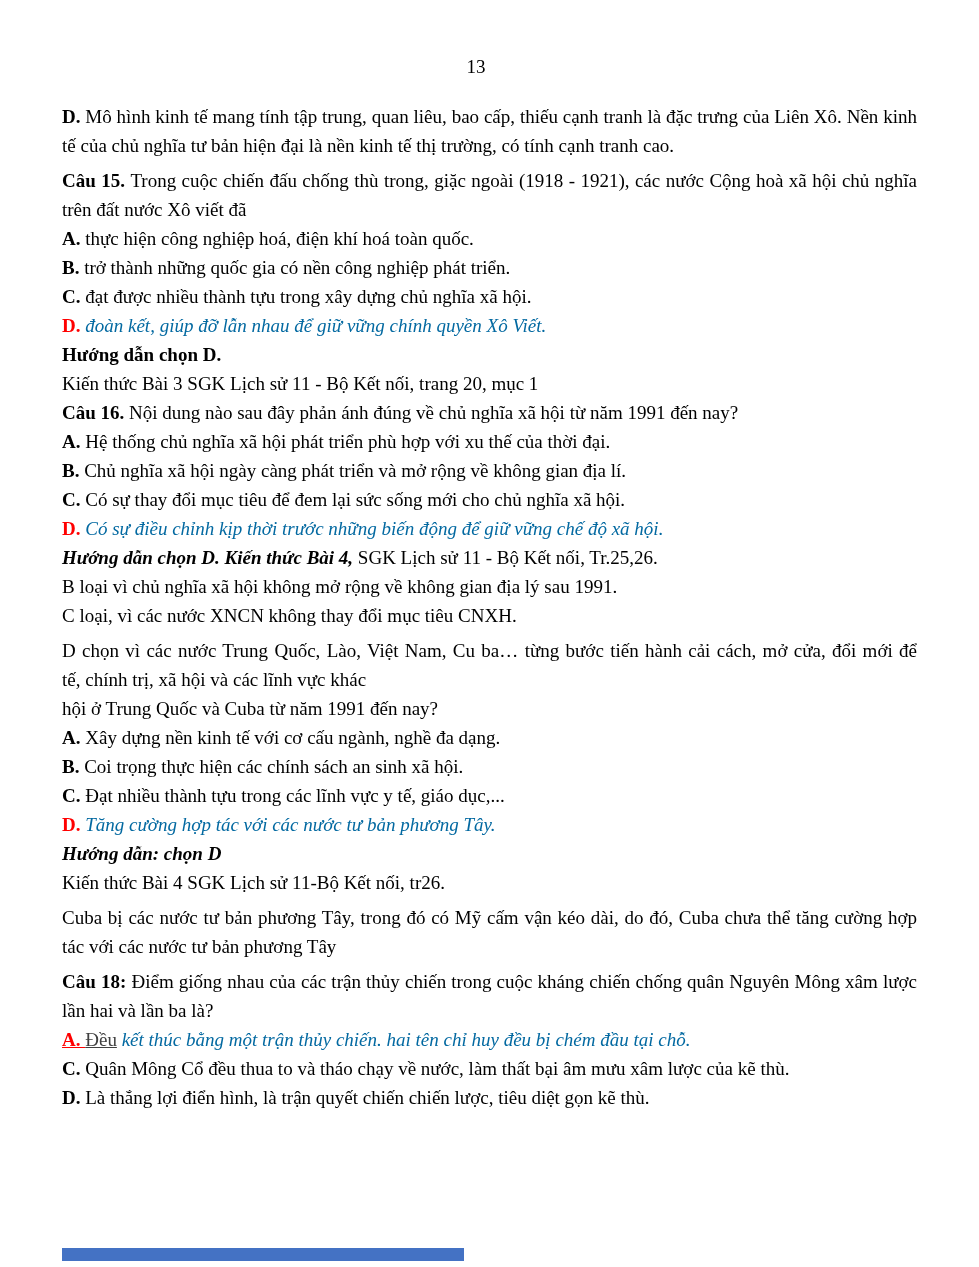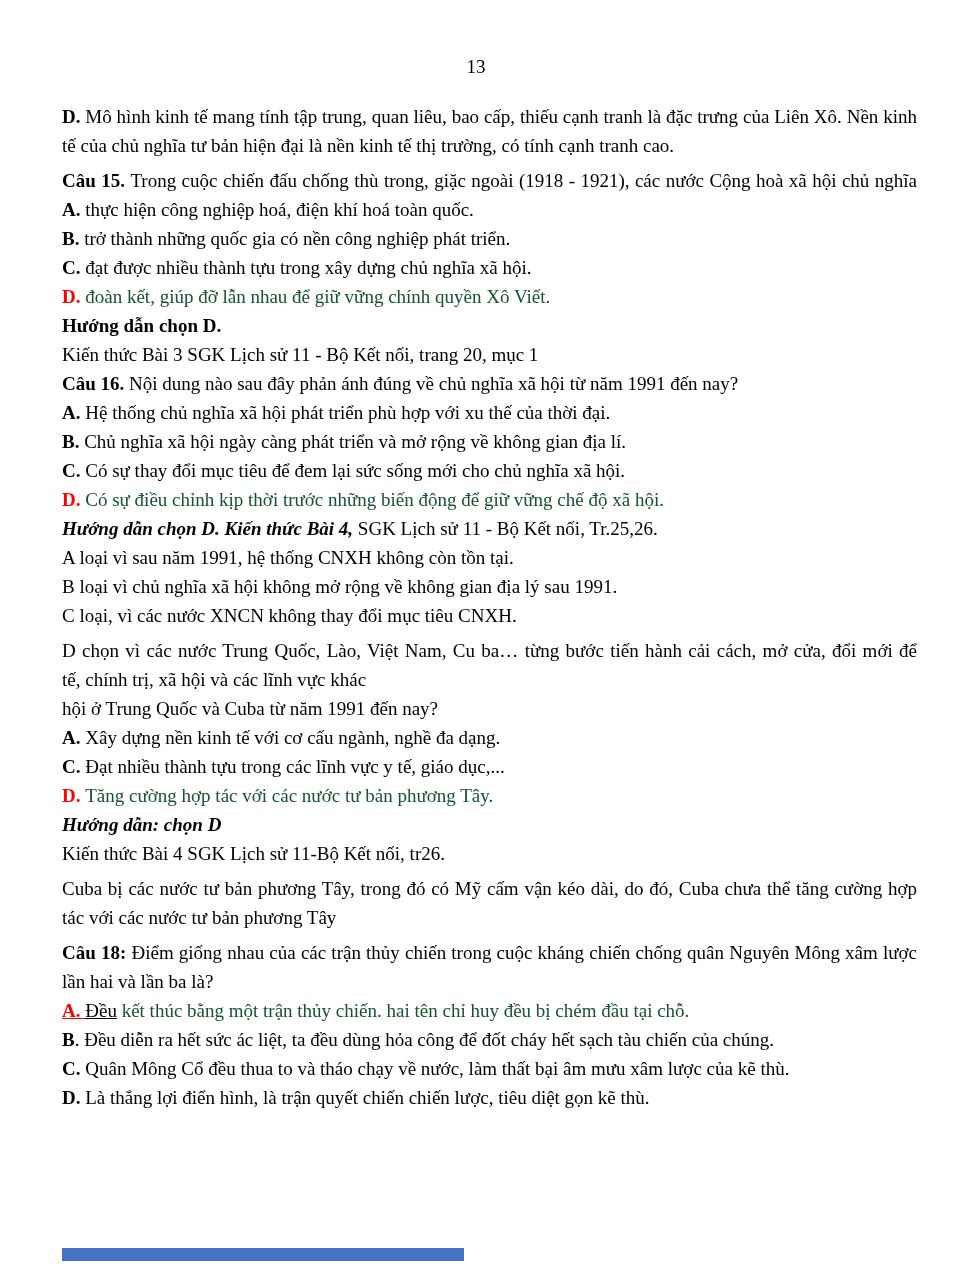--- a/index.html
+++ b/index.html
@@ -9,61 +9,61 @@
     font-size:19px;color:#000;
   }
   .page{position:relative;width:952px;height:1267px;overflow:hidden;background:#fff;}
   .page-number{position:absolute;top:52px;left:0;width:100%;height:29px;line-height:29px;text-align:center;}
   .doc{position:absolute;top:96px;left:62px;width:855px;}
   .line{height:29px;line-height:29px;white-space:nowrap;}
   .line.just{text-align:justify;text-align-last:justify;margin-top:6px;}
   .seg-n{}
   .seg-b{font-weight:bold;}
   .seg-bi{font-weight:bold;font-style:italic;}
-  .seg-r{color:#14532d;}
+  .seg-r{color:#0369a1;font-style:italic;}
   .seg-rb{color:#ff0000;font-weight:bold;}
-  .seg-ru{color:#000000;text-decoration:underline;}
+  .seg-ru{color:#404040;text-decoration:underline;}
   .seg-rbu{color:#ff0000;font-weight:bold;text-decoration:underline;}
   .blue-bar{position:absolute;left:62px;top:1248px;width:402px;height:13px;}
 </style>
 </head>
 <body>
 
 <div class="page">
   <div class="page-number">13</div>
   <div class="doc">
       <div class="line just"><span class="seg-b">D. </span><span class="seg-n">Mô hình kinh tế mang tính tập trung, quan liêu, bao cấp, thiếu cạnh tranh là đặc trưng của Liên Xô. Nền kinh</span></div>
       <div class="line"><span class="seg-n">tế của chủ nghĩa tư bản hiện đại là nền kinh tế thị trường, có tính cạnh tranh cao.</span></div>
       <div class="line just"><span class="seg-b">Câu 15. </span><span class="seg-n">Trong cuộc chiến đấu chống thù trong, giặc ngoài (1918 - 1921), các nước Cộng hoà xã hội chủ nghĩa</span></div>
+      <div class="line"><span class="seg-n">trên đất nước Xô viết đã</span></div>
       <div class="line"><span class="seg-b">A. </span><span class="seg-n">thực hiện công nghiệp hoá, điện khí hoá toàn quốc.</span></div>
       <div class="line"><span class="seg-b">B. </span><span class="seg-n">trở thành những quốc gia có nền công nghiệp phát triển.</span></div>
       <div class="line"><span class="seg-b">C. </span><span class="seg-n">đạt được nhiều thành tựu trong xây dựng chủ nghĩa xã hội.</span></div>
       <div class="line"><span class="seg-rb">D. </span><span class="seg-r">đoàn kết, giúp đỡ lẫn nhau để giữ vững chính quyền Xô Viết.</span></div>
       <div class="line"><span class="seg-b">Hướng dẫn chọn D.</span></div>
       <div class="line"><span class="seg-n">Kiến thức Bài 3 SGK Lịch sử 11 - Bộ Kết nối, trang 20, mục 1</span></div>
       <div class="line"><span class="seg-b">Câu 16. </span><span class="seg-n">Nội dung nào sau đây phản ánh đúng về chủ nghĩa xã hội từ năm 1991 đến nay?</span></div>
       <div class="line"><span class="seg-b">A. </span><span class="seg-n">Hệ thống chủ nghĩa xã hội phát triển phù hợp với xu thế của thời đại.</span></div>
       <div class="line"><span class="seg-b">B. </span><span class="seg-n">Chủ nghĩa xã hội ngày càng phát triển và mở rộng về không gian địa lí.</span></div>
       <div class="line"><span class="seg-b">C. </span><span class="seg-n">Có sự thay đổi mục tiêu để đem lại sức sống mới cho chủ nghĩa xã hội.</span></div>
       <div class="line"><span class="seg-rb">D. </span><span class="seg-r">Có sự điều chỉnh kịp thời trước những biến động để giữ vững chế độ xã hội.</span></div>
       <div class="line"><span class="seg-bi">Hướng dẫn chọn D. Kiến thức Bài 4, </span><span class="seg-n">SGK Lịch sử 11 - Bộ Kết nối, Tr.25,26.</span></div>
-      <div class="line"><span class="seg-n">A loại vì sau năm 1991, hệ thống CNXH không còn tồn tại.</span></div>
       <div class="line"><span class="seg-n">B loại vì chủ nghĩa xã hội không mở rộng về không gian địa lý sau 1991.</span></div>
       <div class="line"><span class="seg-n">C loại, vì các nước XNCN không thay đổi mục tiêu CNXH.</span></div>
       <div class="line just"><span class="seg-n">D chọn vì các nước Trung Quốc, Lào, Việt Nam, Cu ba… từng bước tiến hành cải cách, mở cửa, đổi mới để</span></div>
       <div class="line"><span class="seg-n">tế, chính trị, xã hội và các lĩnh vực khác</span></div>
       <div class="line"><span class="seg-n">hội ở Trung Quốc và Cuba từ năm 1991 đến nay?</span></div>
       <div class="line"><span class="seg-b">A. </span><span class="seg-n">Xây dựng nền kinh tế với cơ cấu ngành, nghề đa dạng.</span></div>
+      <div class="line"><span class="seg-b">B. </span><span class="seg-n">Coi trọng thực hiện các chính sách an sinh xã hội.</span></div>
       <div class="line"><span class="seg-b">C. </span><span class="seg-n">Đạt nhiều thành tựu trong các lĩnh vực y tế, giáo dục,...</span></div>
       <div class="line"><span class="seg-rb">D. </span><span class="seg-r">Tăng cường hợp tác với các nước tư bản phương Tây.</span></div>
       <div class="line"><span class="seg-bi">Hướng dẫn: chọn D</span></div>
       <div class="line"><span class="seg-n">Kiến thức Bài 4 SGK Lịch sử 11-Bộ Kết nối, tr26.</span></div>
       <div class="line just"><span class="seg-n">Cuba bị các nước tư bản phương Tây, trong đó có Mỹ cấm vận kéo dài, do đó, Cuba chưa thể tăng cường hợp</span></div>
       <div class="line"><span class="seg-n">tác với các nước tư bản phương Tây</span></div>
       <div class="line just"><span class="seg-b">Câu 18: </span><span class="seg-n">Điểm giống nhau của các trận thủy chiến trong cuộc kháng chiến chống quân Nguyên Mông xâm lược</span></div>
       <div class="line"><span class="seg-n">lần hai và lần ba là?</span></div>
       <div class="line"><span class="seg-rbu">A. </span><span class="seg-ru">Đều</span><span class="seg-r"> kết thúc bằng một trận thủy chiến. hai tên chỉ huy đều bị chém đầu tại chỗ.</span></div>
-      <div class="line"><span class="seg-b">B</span><span class="seg-n">. Đều diễn ra hết sức ác liệt, ta đều dùng hỏa công để đốt cháy hết sạch tàu chiến của chúng.</span></div>
       <div class="line"><span class="seg-b">C. </span><span class="seg-n">Quân Mông Cổ đều thua to và tháo chạy về nước, làm thất bại âm mưu xâm lược của kẽ thù.</span></div>
       <div class="line"><span class="seg-b">D. </span><span class="seg-n">Là thắng lợi điển hình, là trận quyết chiến chiến lược, tiêu diệt gọn kẽ thù.</span></div>
     </div>
   <div class="blue-bar" style="background: rgb(68, 114, 196);"></div>
 </div>
 
 </body></html>

